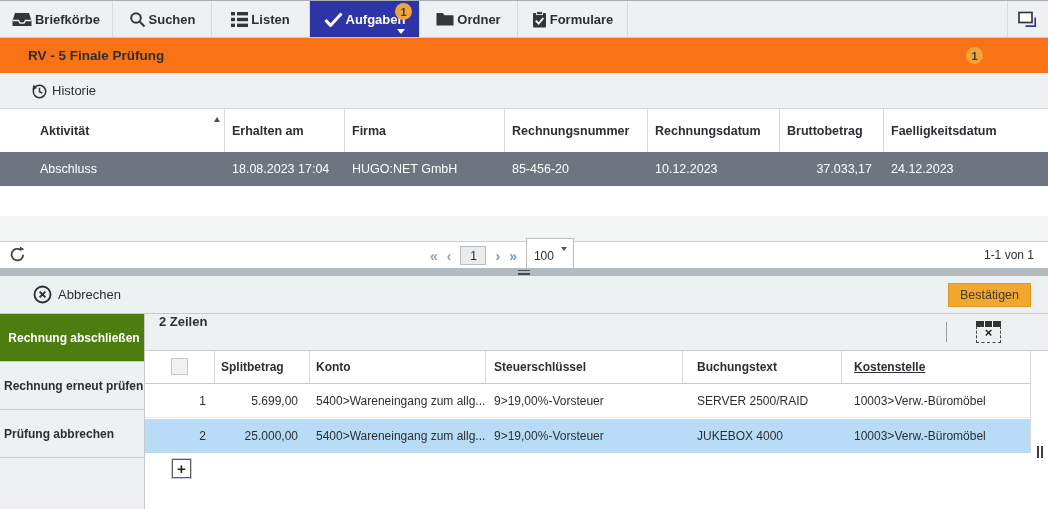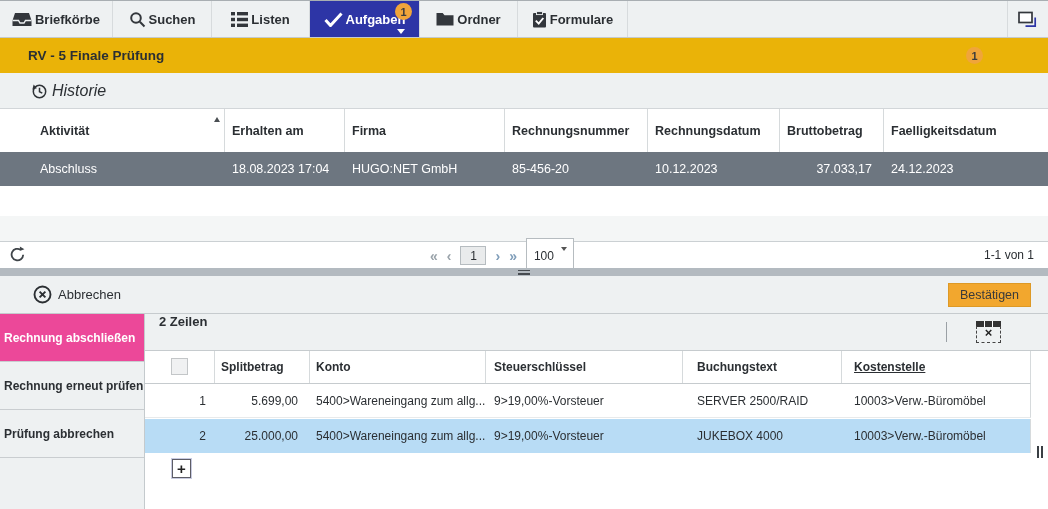--- a/index.html
+++ b/index.html
@@ -17,29 +17,29 @@
   .tb-spacer { flex:1; border-right:1px solid #d7dbdd; }
   .tb-badge { position:absolute; top:2px; right:7px; width:17px; height:17px; border-radius:50%;
               background:#f0a53a; color:#3c3c3c; font-size:11px; font-weight:bold;
               display:flex; align-items:center; justify-content:center; }
   .tb-chevron { position:absolute; bottom:3px; right:14px; width:0; height:0;
                 border-left:4px solid transparent; border-right:4px solid transparent;
                 border-top:5px solid #fff; }
   .tb-window { width:40px; display:flex; align-items:center; justify-content:center; }
 
   
-  .title-row { position:absolute; left:0; top:37px; width:1048px; height:35px; background:#eab308;
+  .title-row { position:absolute; left:0; top:37px; width:1048px; height:35px; background:#f97316;
                display:flex; align-items:center; }
   .title-row .t { margin-left:28px; font-weight:bold; font-size:13.5px; }
   .title-badge { position:absolute; left:966px; top:9px; width:17px; height:17px; border-radius:50%;
                  background:#f0a53a; color:#3c3c3c; font-size:11px; font-weight:bold;
                  display:flex; align-items:center; justify-content:center; }
   .history-bar { position:absolute; left:0; top:72px; width:1048px; height:36px; background:#eef1f2;
                  border-bottom:1px solid #d2d6d9; display:flex; align-items:center; }
-  .history-btn { margin-left:30px; display:flex; align-items:center; gap:4px; font-size:16px; cursor:default;font-style:italic; }
+  .history-btn { margin-left:30px; display:flex; align-items:center; gap:4px; font-size:13px; cursor:default; }
 
   
   .task-grid { display:grid; grid-template-columns:225px 120px 160px 143px 132px 104px auto; }
   .task-head { position:absolute; left:0; top:108px; width:1048px; height:43px; background:#fff; }
   .task-head .hc { display:flex; align-items:center; border-right:1px solid #d6dadc;
                    font-weight:bold; font-size:12.5px; padding-left:7px; position:relative;
                    white-space:nowrap; overflow:hidden; }
   .task-head .hc:first-child { padding-left:40px; }
   .task-head .hc:last-child { border-right:none; }
   .sort-asc { position:absolute; right:4px; top:8px; width:0; height:0;
@@ -86,21 +86,21 @@
   .confirm-btn { position:absolute; right:17px; top:7px; height:24px; padding:0 11px;
                  background:#f2a72e; border:1px solid #dd9926; color:#3a3a3a;
                  font-size:12.5px; font-family:inherit; display:flex; align-items:center; cursor:default; }
 
   
   .wf-menu { position:absolute; left:0; top:313px; width:145px; height:196px; background:#eef1f2;
              border-right:1px solid #c4cacd; }
   .wf-item { height:48px; border-bottom:1px solid #c9cdd0; display:flex; align-items:center;
              padding-left:4px; font-weight:bold; font-size:12px; cursor:default;
              white-space:nowrap; overflow:hidden; }
-  .wf-item.active { background:#ec4899; color:#fff; }
+  .wf-item.active { background:#4d7c0f; color:#fff;justify-content:center; }
 
   
   .lower-main { position:absolute; left:145px; top:313px; width:903px; height:196px; background:#fff; }
   .count-bar { position:absolute; left:0; top:0; width:903px; height:37px; background:#eef1f2;
                border-bottom:1px solid #c6cbce; display:flex; }
   .count-bar .cnt { margin-left:14px; font-weight:bold; font-size:13px; }
   .count-sep { position:absolute; right:101px; top:8px; width:1px; height:20px; background:#9aa0a5; }
   .tablex-btn { position:absolute; right:46px; top:7px; width:27px; height:22px; cursor:default; }
   .tablex-top { position:absolute; top:0; left:1px; right:1px; height:6px;
                 background:linear-gradient(90deg,#333 0 8px,#fff 8px 9px,#333 9px 16px,#fff 16px 17px,#333 17px 100%); }

